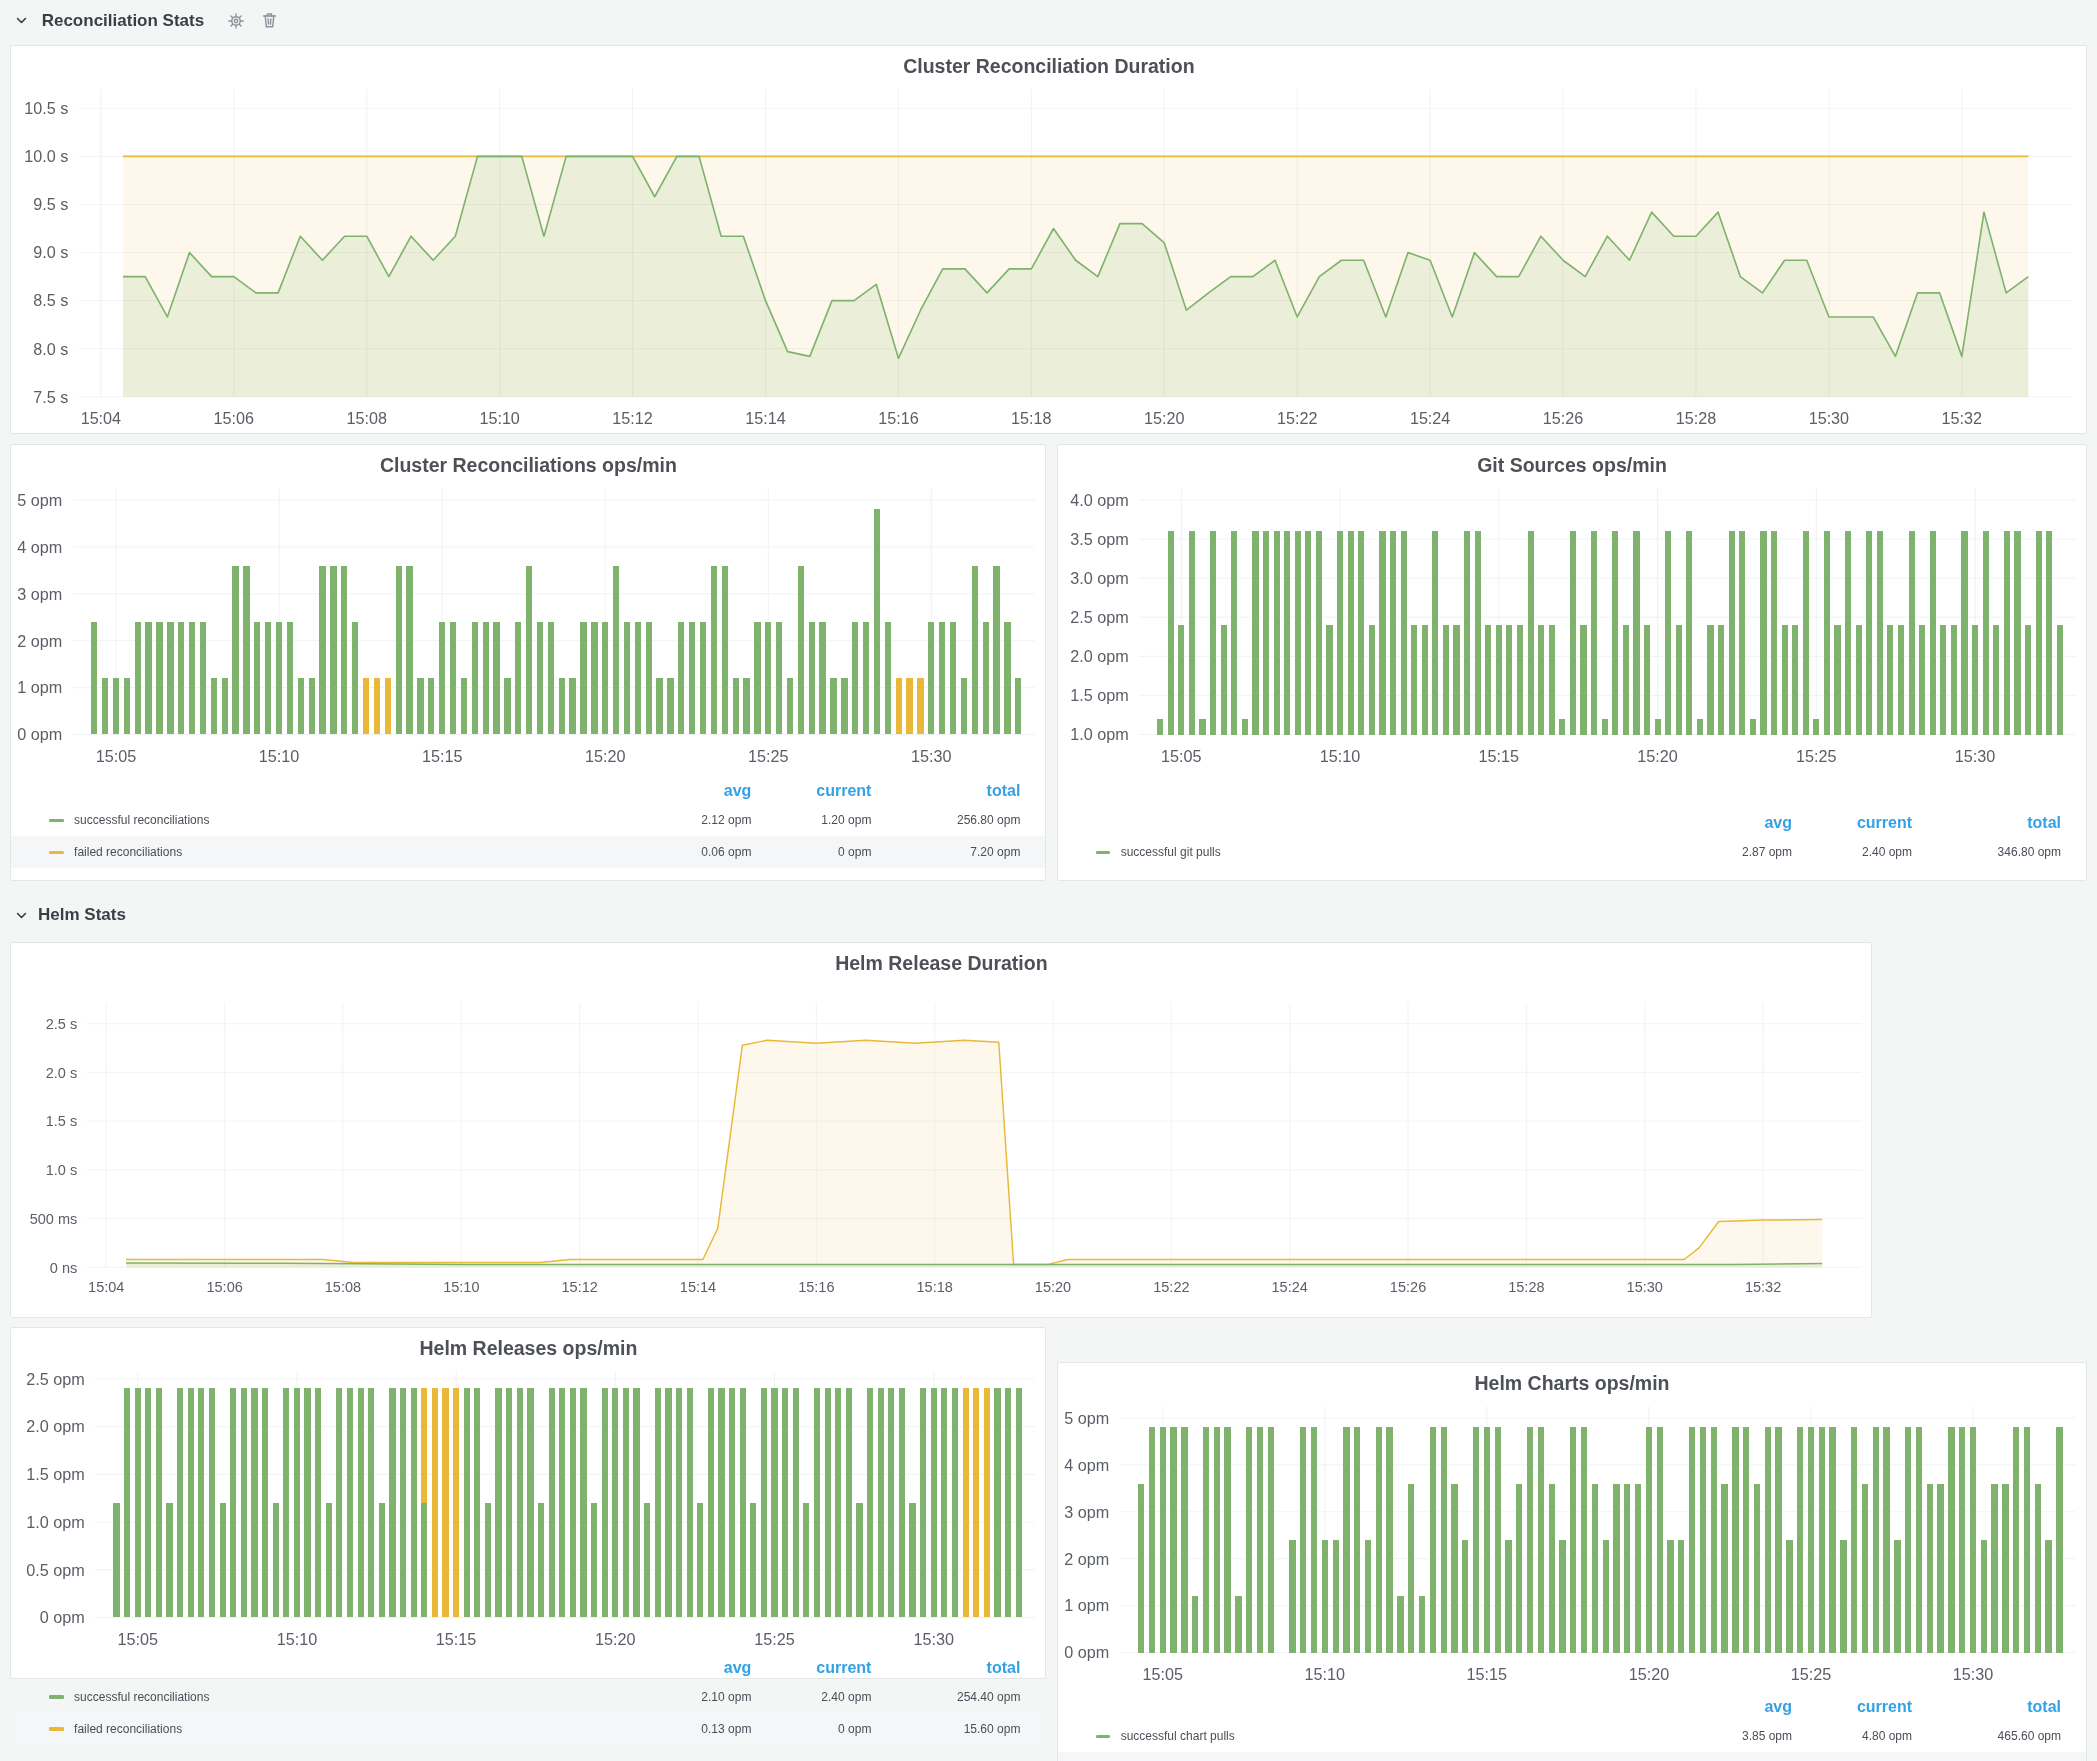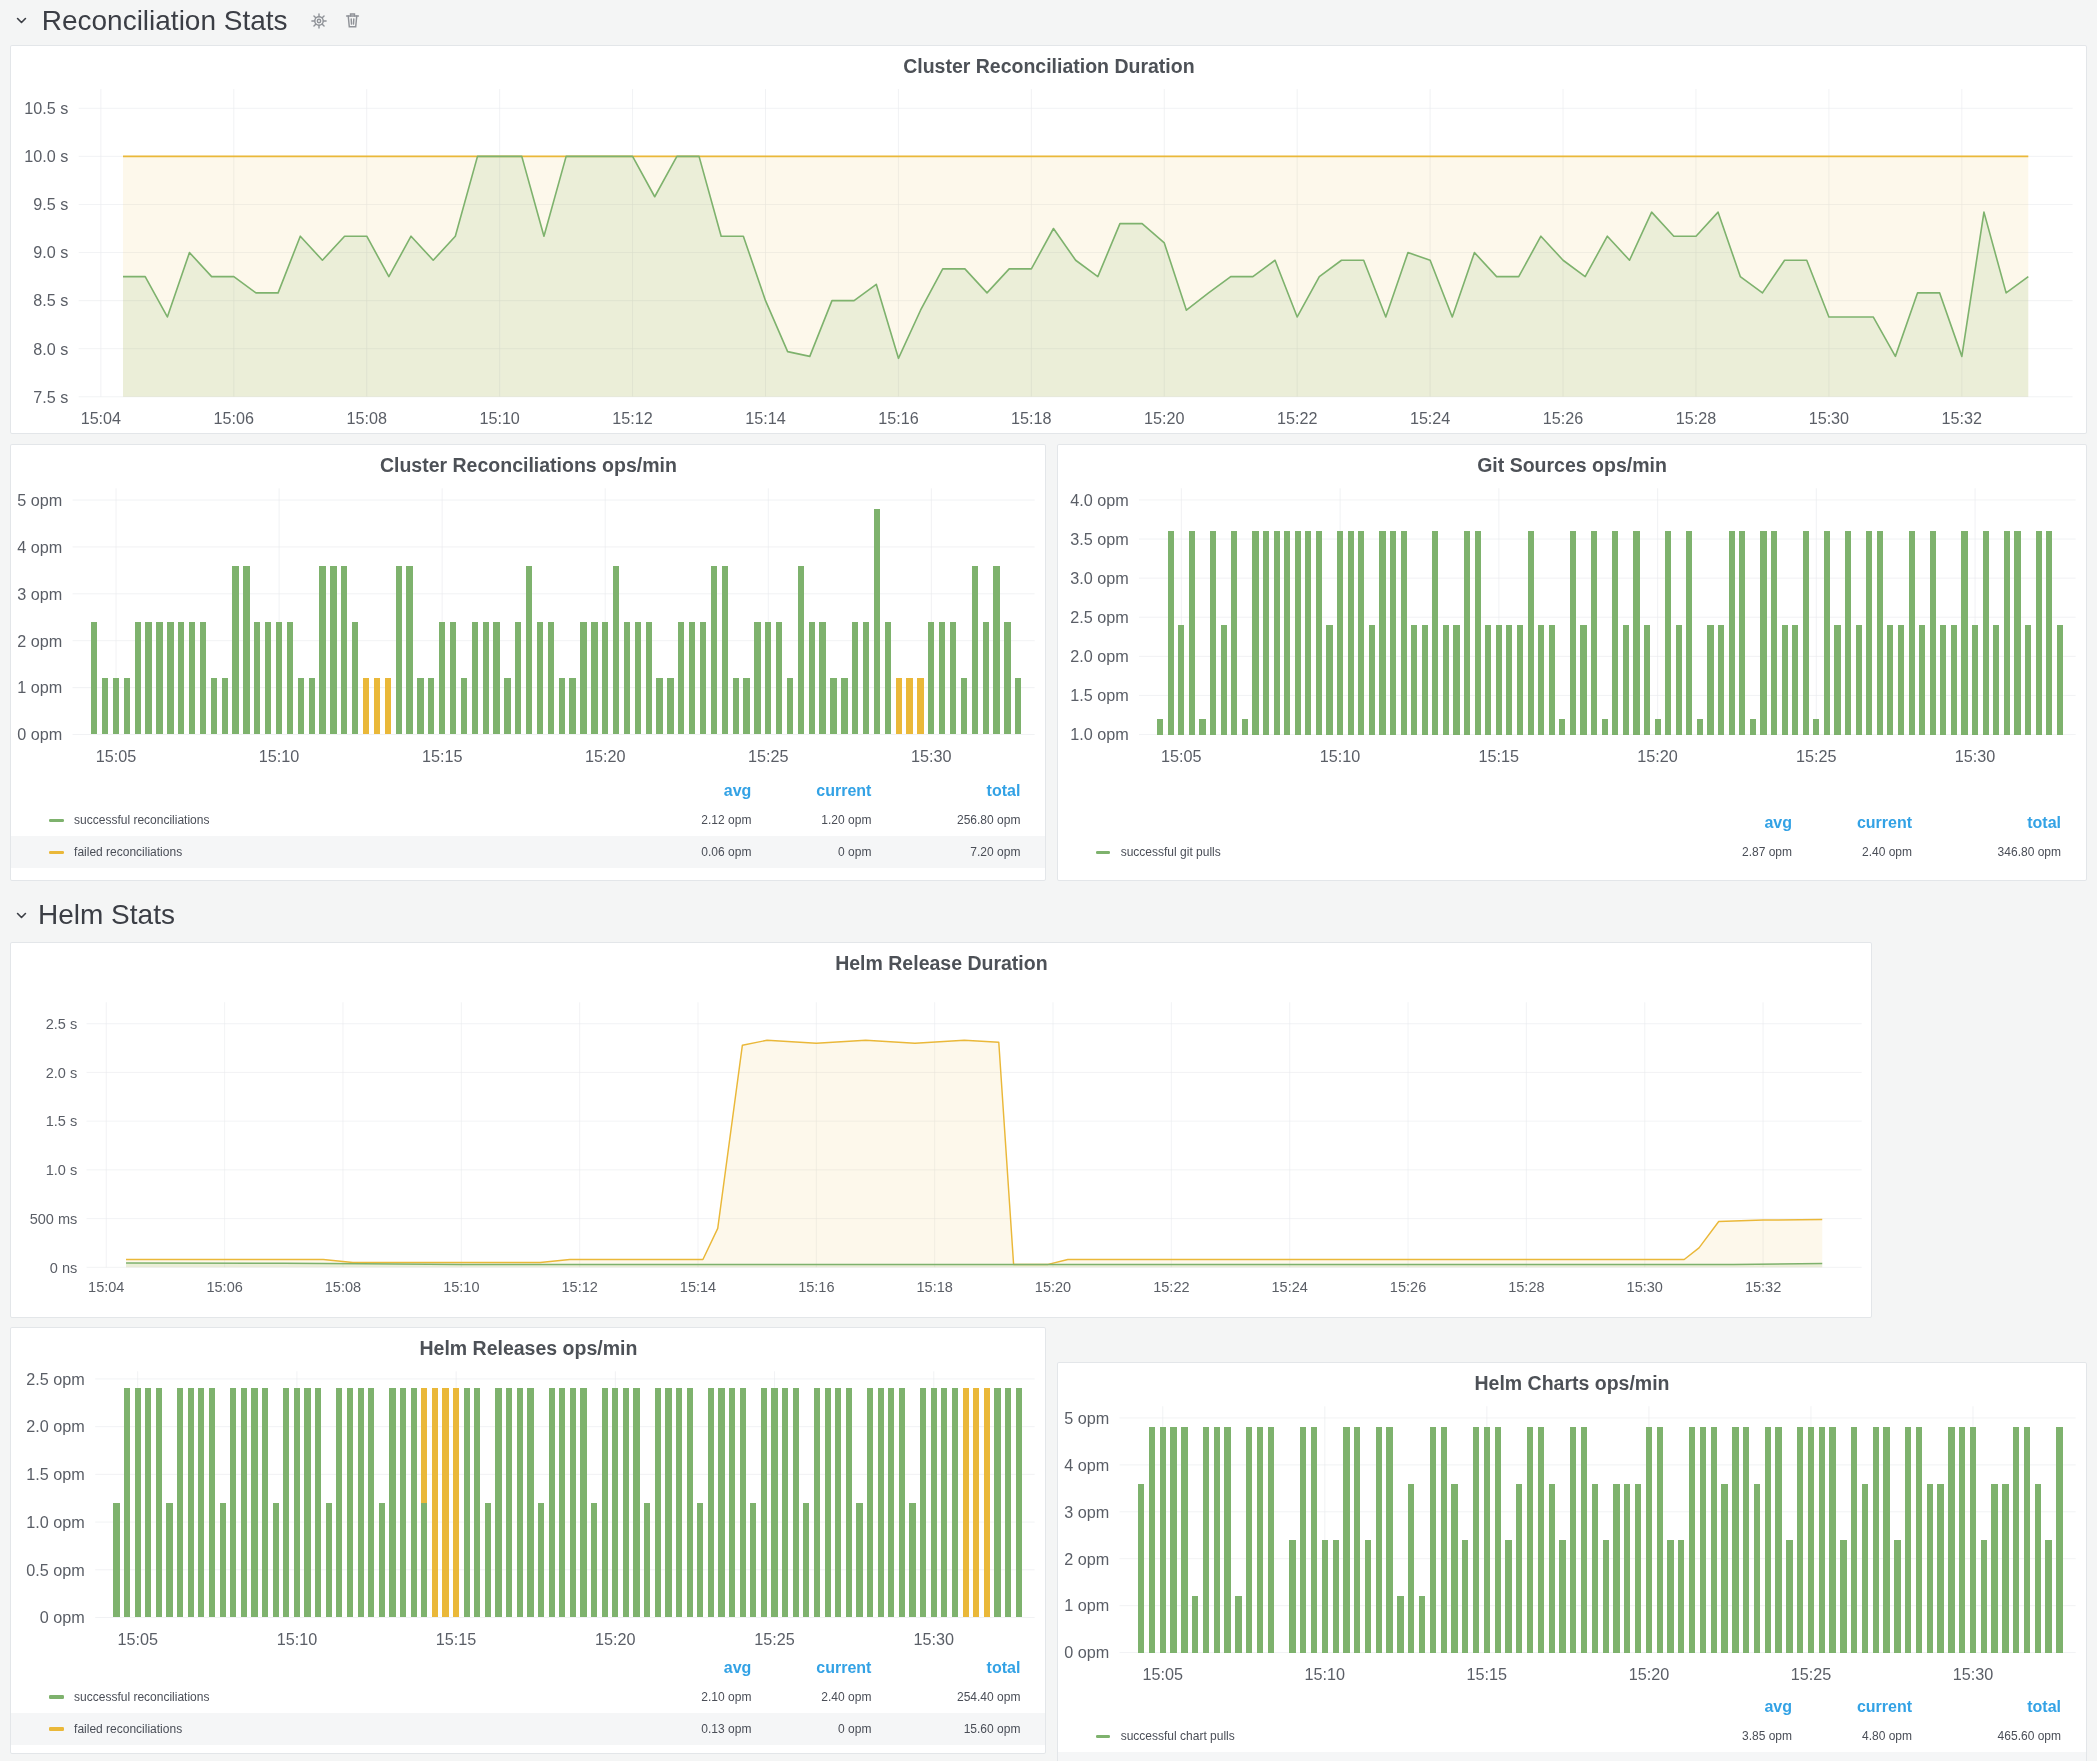--- a/index.html
+++ b/index.html
@@ -1,20 +1,20 @@
 <!DOCTYPE html>
 <html style="font-size:10.4px"><head>
 <meta charset="utf-8">
 <style>
   * { margin:0; padding:0; box-sizing:border-box; }
   html,body { width:2097px; height:1761px; overflow:hidden; background:#f4f5f5;
     font-family:"Liberation Sans", sans-serif; color:#4a4e57; }
   .section-header { position:absolute; display:flex; align-items:center; gap:11.7px; height:34px; cursor:pointer; }
   .section-header .chev { display:flex; align-items:center; }
-  .section-title { font-size:28px; font-weight:400; color:#3b3e45; }
+  .section-title { font-size:17px; font-weight:700; color:#3b3e45; }
   .hicon { display:flex; align-items:center; opacity:.75; }
   .panel { position:absolute; background:#fff; border:0.6px solid #e3e6e9; border-radius:1.9px;
     display:flex; flex-direction:column; }
   .panel-title { flex:0 0 34px; display:flex; align-items:center; justify-content:center;
     font-size:19.5px; font-weight:700; color:#4d5157; padding-top:6.5px; }
   .chart-wrap { flex:1 1 auto; position:relative; }
   .chart-wrap svg { position:absolute; inset:0; width:100%; height:100%; display:block; }
   svg text { font-family:"Liberation Sans", sans-serif; }
   .legend { margin-top:auto; padding:0 0 11.7px 0; }
   .l-head, .l-row { display:grid; grid-template-columns:1fr 117px 120px 149px;
@@ -457,21 +457,21 @@
         <line x1="130" x2="3184" y1="50.88235294117649" y2="50.88235294117649" stroke="#e9ebee" stroke-width="1"></line>
         <text x="114" y="59.88235294117649" text-anchor="end" fill="#5a5e66" font-size="25">2.5 s</text>
         <path d="M197.9 456.6 L537.2 456.6 L588.1 461.6 L910.5 461.6 L961.4 456.6 L1190.4 456.6 L1215.9 402.9 L1258.3 87.8 L1300.7 79.4 L1385.5 84.4 L1470.4 79.4 L1555.2 84.4 L1640.0 79.4 L1699.4 82.7 L1724.9 465.0 L1784.3 465.0 L1818.2 456.6 L2878.6 456.6 L2904.1 436.5 L2938.0 391.2 L3014.3 388.7 L3116.1 387.9 L3116.1 470.0 L197.9 470.0 Z" fill="#eab839" fill-opacity="0.1"></path>
         <path d="M197.9 456.6 L537.2 456.6 L588.1 461.6 L910.5 461.6 L961.4 456.6 L1190.4 456.6 L1215.9 402.9 L1258.3 87.8 L1300.7 79.4 L1385.5 84.4 L1470.4 79.4 L1555.2 84.4 L1640.0 79.4 L1699.4 82.7 L1724.9 465.0 L1784.3 465.0 L1818.2 456.6 L2878.6 456.6 L2904.1 436.5 L2938.0 391.2 L3014.3 388.7 L3116.1 387.9" fill="none" stroke="#eab839" stroke-width="2.5" stroke-linejoin="round"></path>
         <path d="M197.9 462.5 L469.3 463.0 L605.1 464.0 L774.7 465.0 L2963.4 465.0 L3116.1 463.6 L3116.1 470.0 L197.9 470.0 Z" fill="#7eb26d" fill-opacity="0.14"></path>
         <path d="M197.9 462.5 L469.3 463.0 L605.1 464.0 L774.7 465.0 L2963.4 465.0 L3116.1 463.6" fill="none" stroke="#7eb26d" stroke-width="2.5" stroke-linejoin="round"></path>
       </svg>
     </div>
 </div>
 
-<div class="panel" style="left:10.4px; top:1327px; width:1036px; height:427px;">
+<div class="panel" style="left:10.4px; top:1327px; width:1036px; height:352px;">
   <div class="panel-title">Helm Releases ops/min</div>
   <div class="chart-wrap" style="flex:0 0 292px;">
       <svg viewBox="0 0 1596 450">
         <line x1="195.53672316384183" x2="195.53672316384183" y1="14" y2="394" stroke="#e9ebee" stroke-width="1"></line>
         <text x="195.53672316384183" y="436" text-anchor="middle" fill="#5a5e66" font-size="25">15:05</text>
         <line x1="441.2994350282486" x2="441.2994350282486" y1="14" y2="394" stroke="#e9ebee" stroke-width="1"></line>
         <text x="441.2994350282486" y="436" text-anchor="middle" fill="#5a5e66" font-size="25">15:10</text>
         <line x1="687.0621468926554" x2="687.0621468926554" y1="14" y2="394" stroke="#e9ebee" stroke-width="1"></line>
         <text x="687.0621468926554" y="436" text-anchor="middle" fill="#5a5e66" font-size="25">15:15</text>
         <line x1="932.8248587570622" x2="932.8248587570622" y1="14" y2="394" stroke="#e9ebee" stroke-width="1"></line>

